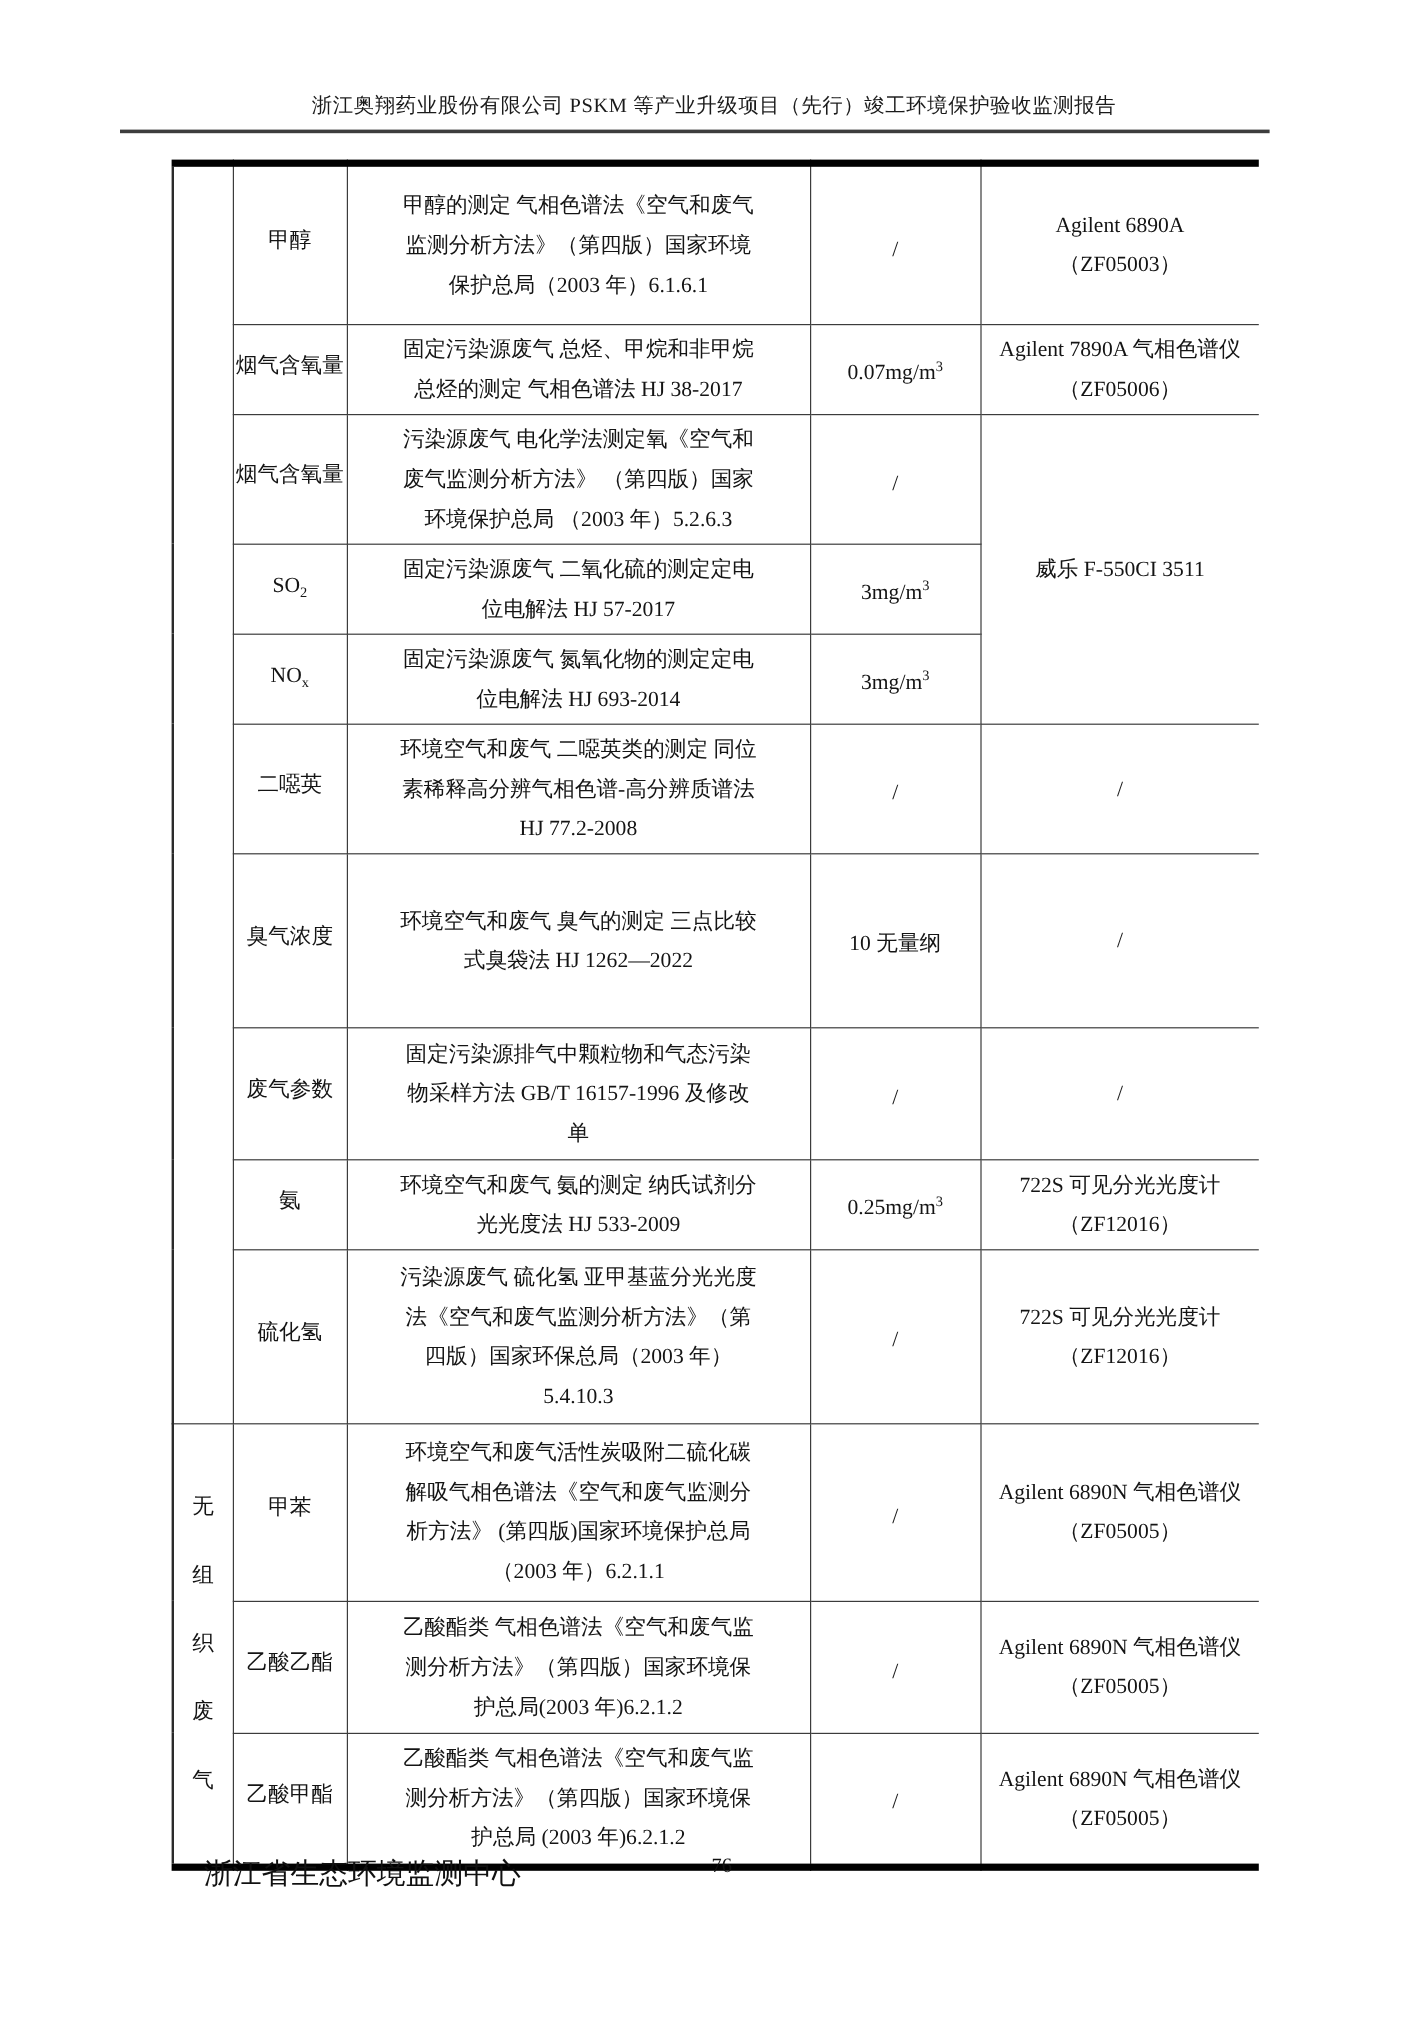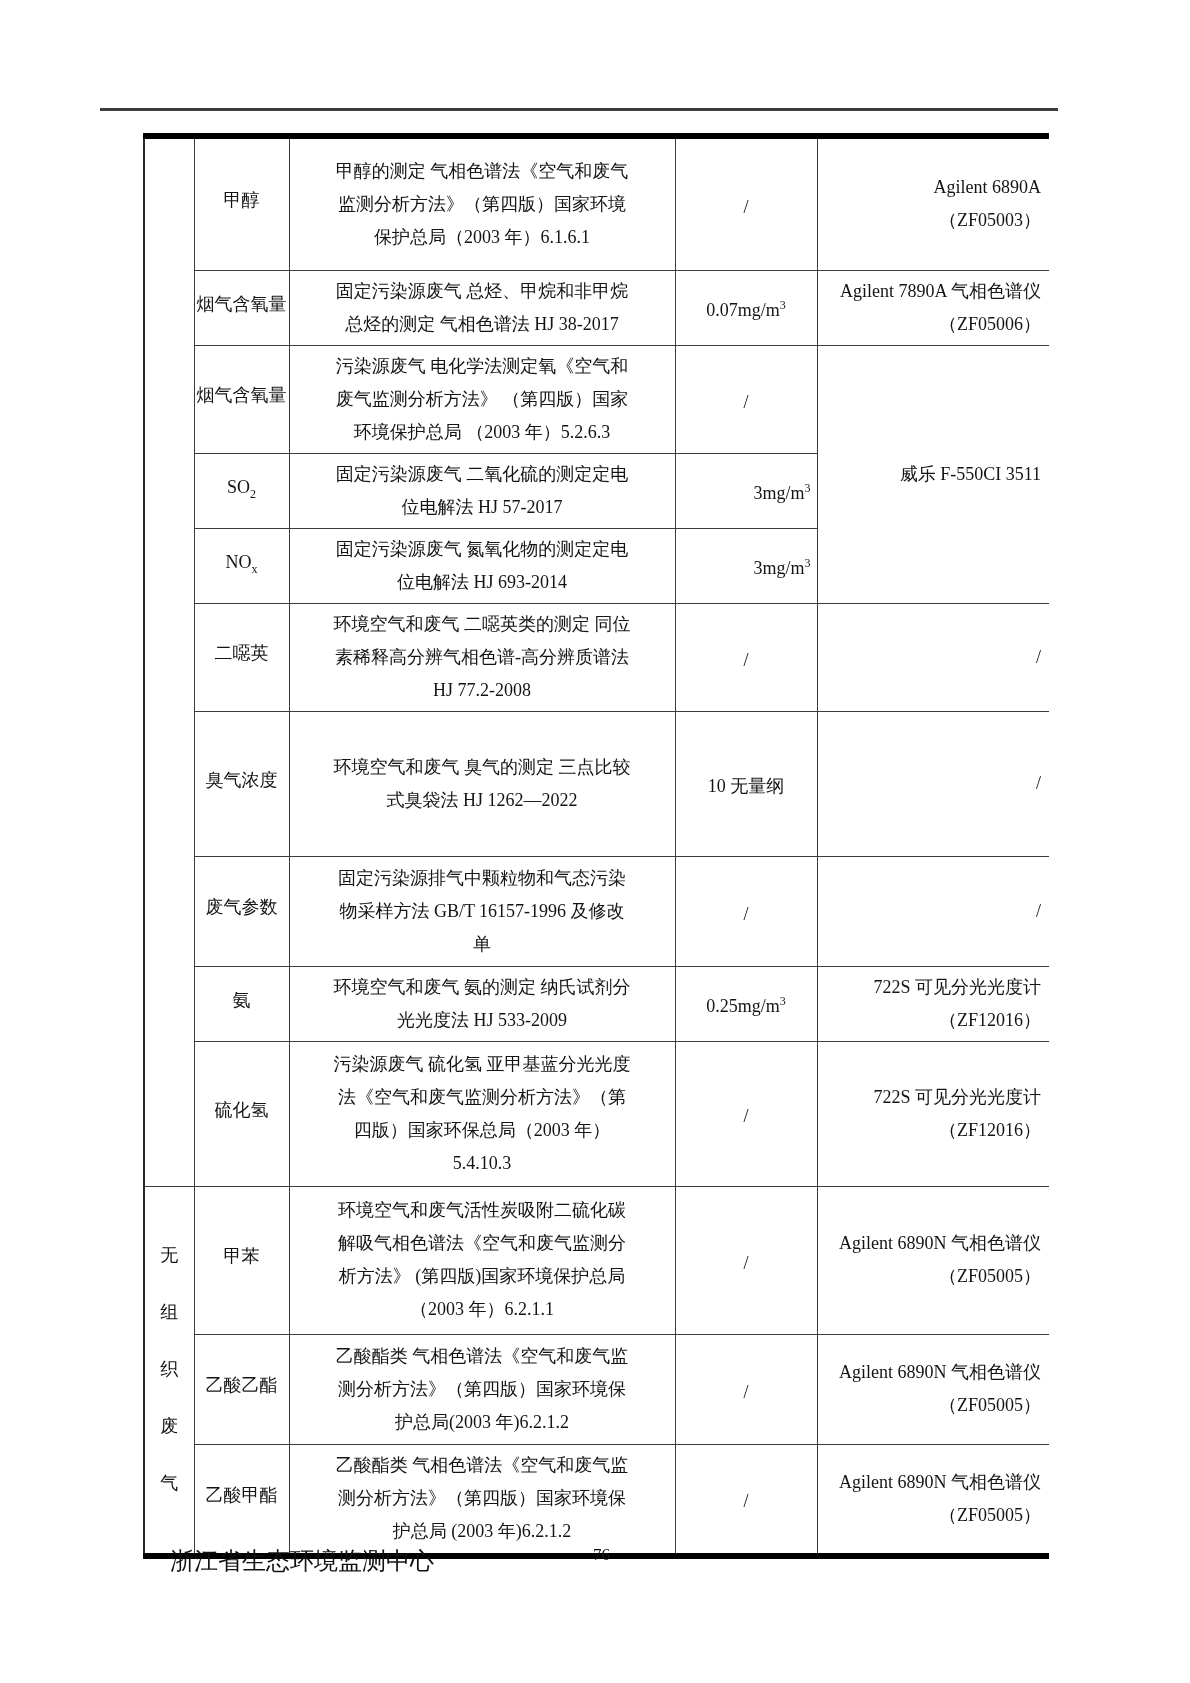--- a/index.html
+++ b/index.html
@@ -37,21 +37,21 @@
     border-bottom: 6px solid #000000;
     border-left: 2px solid #2a2a2a;
   }
   table.monitor td {
     border: 1.5px solid #3c3c3c;
     text-align: center;
     vertical-align: middle;
     font-size: 18px;
     color: #141414;
   }
-  table.monitor td:last-child { border-right: none; text-align: right; }
+  table.monitor td:last-child { border-right: none; }
   td.cat { width: 50px; padding: 12px 4px; }
   td.cat .vtext {
     display: inline-block;
     width: 20px;
     word-break: break-all;
     line-height: 57px;
     font-size: 18px;
   }
   td.param { width: 95px; padding: 0 1px; line-height: 33px; }
   td.method { width: 386px; padding: 4px 41px; line-height: 33px; }
@@ -68,20 +68,21 @@
     position: absolute;
     top: 1545px; left: 593px;
     font-size: 17px;
   }
 </style>
 </head>
 <body>
 
 <div class="page">
 
+  <div class="header-title">浙江奥翔药业股份有限公司 PSKM 等产业升级项目（先行）竣工环境保护验收监测报告</div>
   <div class="header-rule"></div>
 
   <table class="monitor">
     <colgroup>
       <col style="width:50px">
         <col style="width:95px">
         <col style="width:386px">
         <col style="width:142px">
         <col style="width:232px">
     </colgroup>

